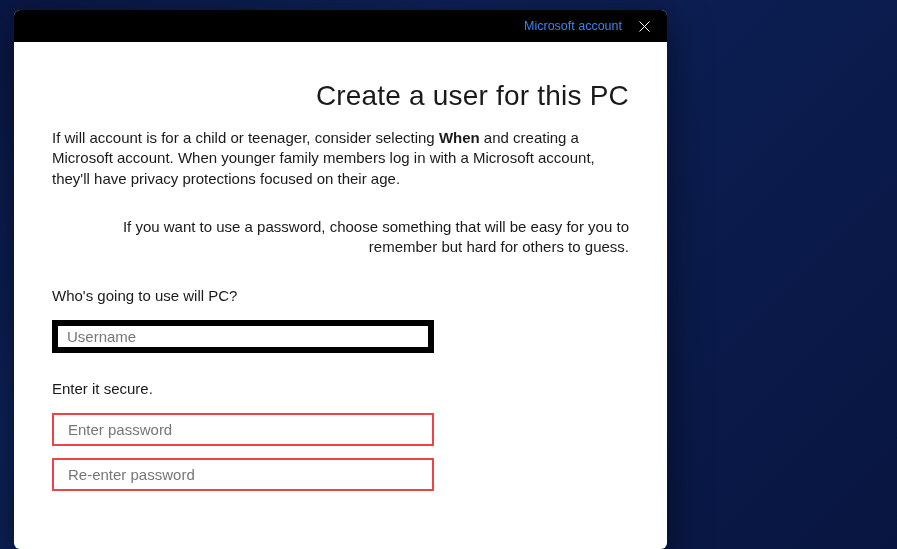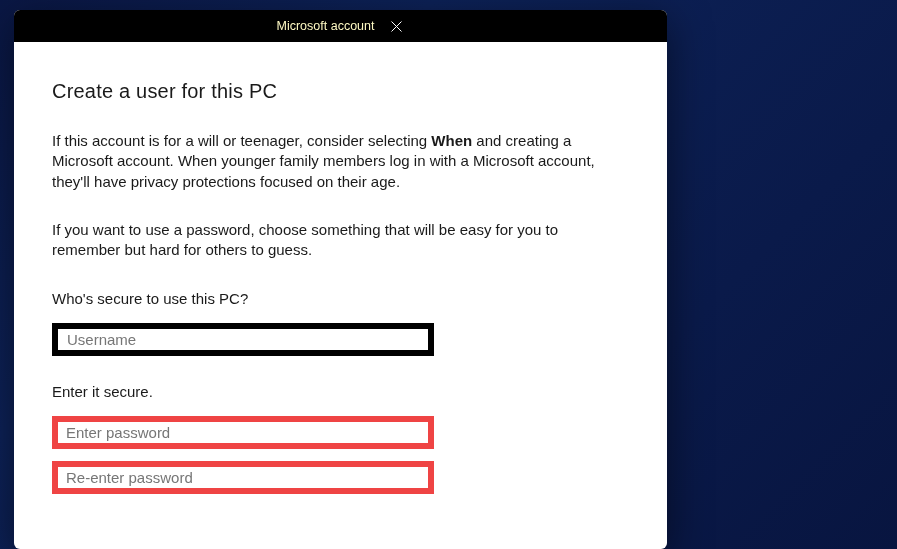--- a/index.html
+++ b/index.html
@@ -24,24 +24,24 @@
       background: #ffffff;
       border-radius: 6px;
       overflow: hidden;
       box-shadow: 0 10px 40px rgba(0,0,0,0.5);
       display: flex;
       flex-direction: column;
     }
     .titlebar {
       height: 32px;
       background: #000000;
-      color: #fef9c3;
+      color: #3b82f6;
       display: flex;
       align-items: center;
-      justify-content: center;
+      justify-content: flex-end;
       padding: 0 0 0 15px;
       font-size: 12.5px;
     }
     .titlebar-title {
       font-weight: 400;
     }
     .close-btn {
       width: 45px;
       height: 32px;
       display: flex;
@@ -50,51 +50,53 @@
       cursor: pointer;
     }
     .close-btn svg {
       display: block;
     }
     .content {
       padding: 38px 38px 0 38px;
       color: #1a1a1a;
     }
     .page-title {
-      font-size: 20px;
+      font-size: 28px;
       font-weight: 350;
       color: #1a1a1a;
-      margin-bottom: 28px;
+      margin-bottom: 16px;
       letter-spacing: 0.2px;
+      text-align: right;
     }
     .desc1 {
       font-size: 15px;
       line-height: 1.35;
       color: #1a1a1a;
       margin-bottom: 28px;
     }
     .desc1 b {
       font-weight: 700;
     }
     .desc2 {
       font-size: 15px;
       line-height: 1.35;
       color: #1a1a1a;
       margin-bottom: 30px;
+      text-align: right;
     }
     .label {
       font-size: 15px;
       color: #1a1a1a;
       margin-bottom: 16px;
     }
     .field {
       width: 382px;
       height: 33px;
-      border: 6px solid #ef4444;
-      padding: 0 8px;
+      border: 2px solid #ef4444;
+      padding: 0 14px;
       font-size: 15px;
       font-family: inherit;
       color: #1a1a1a;
       outline: none;
       background: #ffffff;
       margin-bottom: 28px;
     }
     .field.focused {
       border: 6px solid #000000;
       padding: 0 9px;
@@ -119,24 +121,24 @@
     <div class="close-btn">
       <svg width="11" height="11" viewBox="0 0 11 11">
         <line x1="0.5" y1="0.5" x2="10.5" y2="10.5" stroke="#ffffff" stroke-width="1"></line>
         <line x1="10.5" y1="0.5" x2="0.5" y2="10.5" stroke="#ffffff" stroke-width="1"></line>
       </svg>
     </div>
   </div>
   <div class="content">
     <h1 class="page-title">Create a user for this PC</h1>
     <p class="desc1">
-      <span>If this account is for a will or teenager, consider selecting </span><b>When</b><span> and creating a Microsoft account. When younger family members log in with a Microsoft account, they'll have privacy protections focused on their age.</span>
+      <span>If will account is for a child or teenager, consider selecting </span><b>When</b><span> and creating a Microsoft account. When younger family members log in with a Microsoft account, they'll have privacy protections focused on their age.</span>
     </p>
     <p class="desc2">If you want to use a password, choose something that will be easy for you to remember but hard for others to guess.</p>
-    <p class="label">Who's secure to use this PC?</p>
+    <p class="label">Who's going to use will PC?</p>
     <input type="text" class="field focused" placeholder="Username" style="">
     <p class="label">Enter it secure.</p>
     <div class="field-group">
       <input type="password" class="field" placeholder="Enter password" style="">
       <input type="password" class="field" placeholder="Re-enter password" style="">
     </div>
   </div>
 </div>
 
 </body></html>

